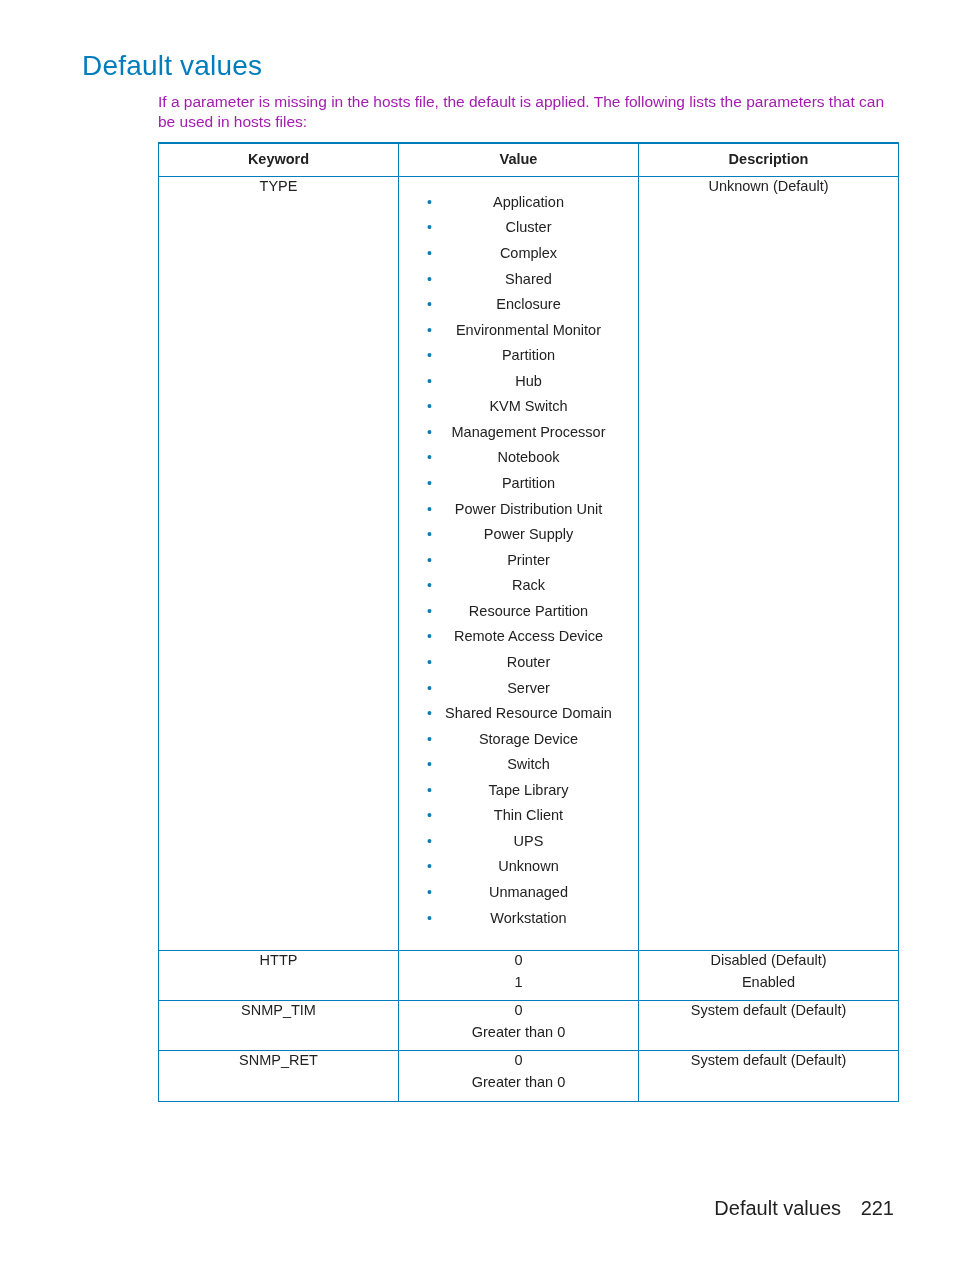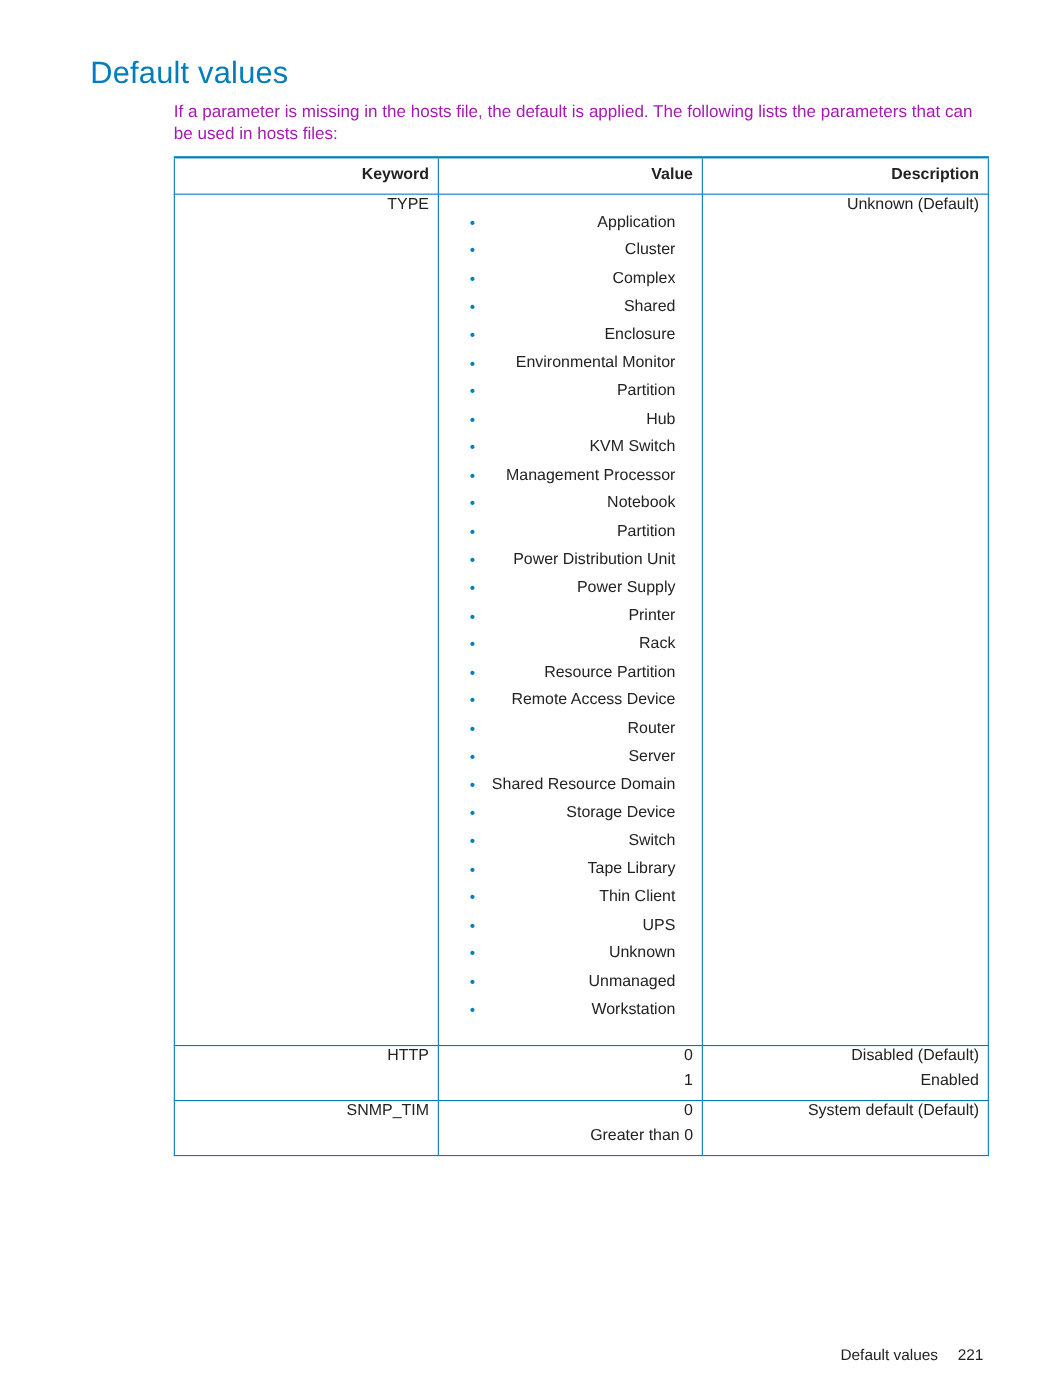--- a/index.html
+++ b/index.html
@@ -40,21 +40,21 @@
     margin-left: 76px;
     border-collapse: collapse;
     width: 740px;
     table-layout: fixed;
   }
   table.params col.c-key { width: 240px; }
   table.params col.c-val { width: 240px; }
   table.params col.c-desc { width: 260px; }
   table.params th, table.params td {
     border: 1px solid #007dba;
-    text-align: right;
+    text-align: center;
     vertical-align: top;
     padding: 0 8px 6px 8px;
     font-size: 14.5px;
     line-height: 1.35;
   }
   table.params thead th {
     font-weight: 700;
     border-top: 2px solid #007dba;
     padding-top: 6px;
     padding-bottom: 6px;
@@ -76,22 +76,22 @@
     left: 0;
     top: 0;
     color: #007dba;
     font-size: 14px;
     line-height: 1.35;
   }
   .multiline div { margin-bottom: 2px; }
   .footer {
     position: absolute;
     right: 60px;
-    bottom: 32px;
-    font-size: 14px;
+    bottom: 51px;
+    font-size: 20px;
     color: #222;
   }
   .footer .ftitle { margin-right: 14px; }
 </style>
 </head>
 <body>
 
 <div class="page">
   <h1 class="section-title">Default values</h1>
   <p class="intro">If a parameter is missing in the hosts file, the default is applied. The following lists the parameters that can be used in hosts files:</p>
@@ -165,20 +165,30 @@
         <td>SNMP_TIM</td>
         <td class="multiline">
           <div>0</div>
           <div>Greater than 0</div>
         </td>
         <td class="multiline">
           <div>System default (Default)</div>
         </td>
       </tr>
 
+      <tr>
+        <td>SNMP_RET</td>
+        <td class="multiline">
+          <div>0</div>
+          <div>Greater than 0</div>
+        </td>
+        <td class="multiline">
+          <div>System default (Default)</div>
+        </td>
+      </tr>
     </tbody>
   </table>
 </div>
 
 <div class="footer">
   <span class="ftitle">Default values</span>
   <span>221</span>
 </div>
 
 </body></html>

